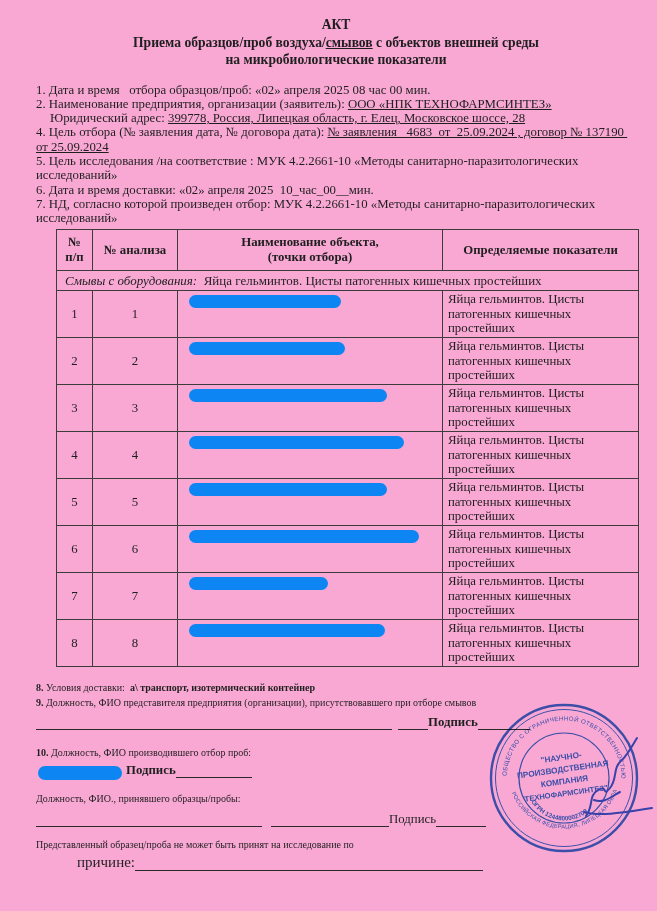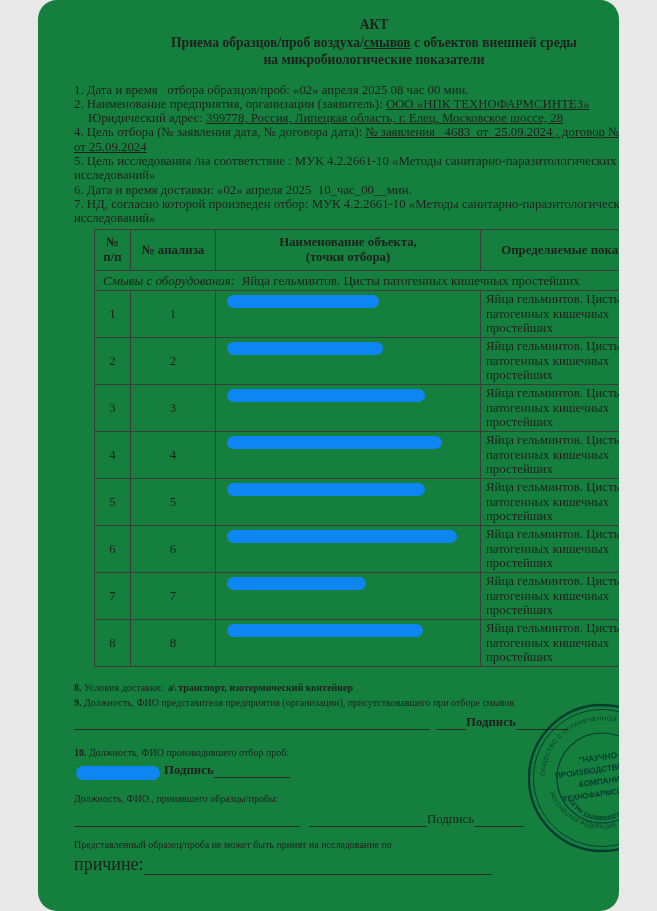--- a/index.html
+++ b/index.html
@@ -1,21 +1,20 @@
 <!DOCTYPE html>
 <html lang="ru" style="--redaction: #0d86f3;"><head>
 <meta charset="utf-8">
 <style>
   html,body{margin:0;padding:0;background:#e8e8e8;}
   .page{
-    position:relative; width:581px; height:911px; margin:0 auto;
-    background:#15803d; overflow:hidden;
+    position:relative; width:657px; height:911px; margin:0 auto;
+    background:#f9a8d4; overflow:hidden;
     font-family:"Liberation Serif","DejaVu Serif",serif;
     color:#1f1f1f;
-    border-radius:19px;
   }
   .content{ position:absolute; left:36px; top:16px; width:600px; }
   .titleblock{ text-align:center; font-weight:bold; font-size:13.6px; line-height:17.5px; margin-bottom:14px;}
   .u{ text-decoration:underline; }
   .line{ font-size:12.8px; line-height:14.3px; white-space:pre-wrap; }
   .indent{ padding-left:14px; }
   .doc-table{
     border-collapse:collapse; table-layout:fixed; width:582px;
     margin:4px 0 0 20px; font-size:12.8px; line-height:14.2px;
   }
@@ -184,21 +183,21 @@
       <span class="blank" style="width:226px;"></span>
         <span style="width:9px;"></span>
         <span class="blank" style="width:118px;"></span>
         <span>Подпись</span>
         <span class="blank" style="width:50px;"></span>
     </div>
 
     <div class="gap11"></div>
     <div class="ftr">Представленный образец/проба не может быть принят на исследование по</div>
     <div class="sigrow" style="margin-top:1px;">
-      <span style="font-size:18px;">причине:</span>
+      <span style="font-size:15px;margin-left:41px;">причине:</span>
         <span class="blank" style="width:348px;"></span>
     </div>
   </div>
 
   <svg class="stamp" viewBox="0 0 172 158">
     <g stroke="#2e6cc6" fill="none">
       <circle cx="78" cy="78" r="73" stroke-width="2.4"></circle>
       <circle cx="78" cy="78" r="68.5" stroke-width="1"></circle>
       <circle cx="78" cy="78" r="45" stroke-width="1.2"></circle>
     </g>

